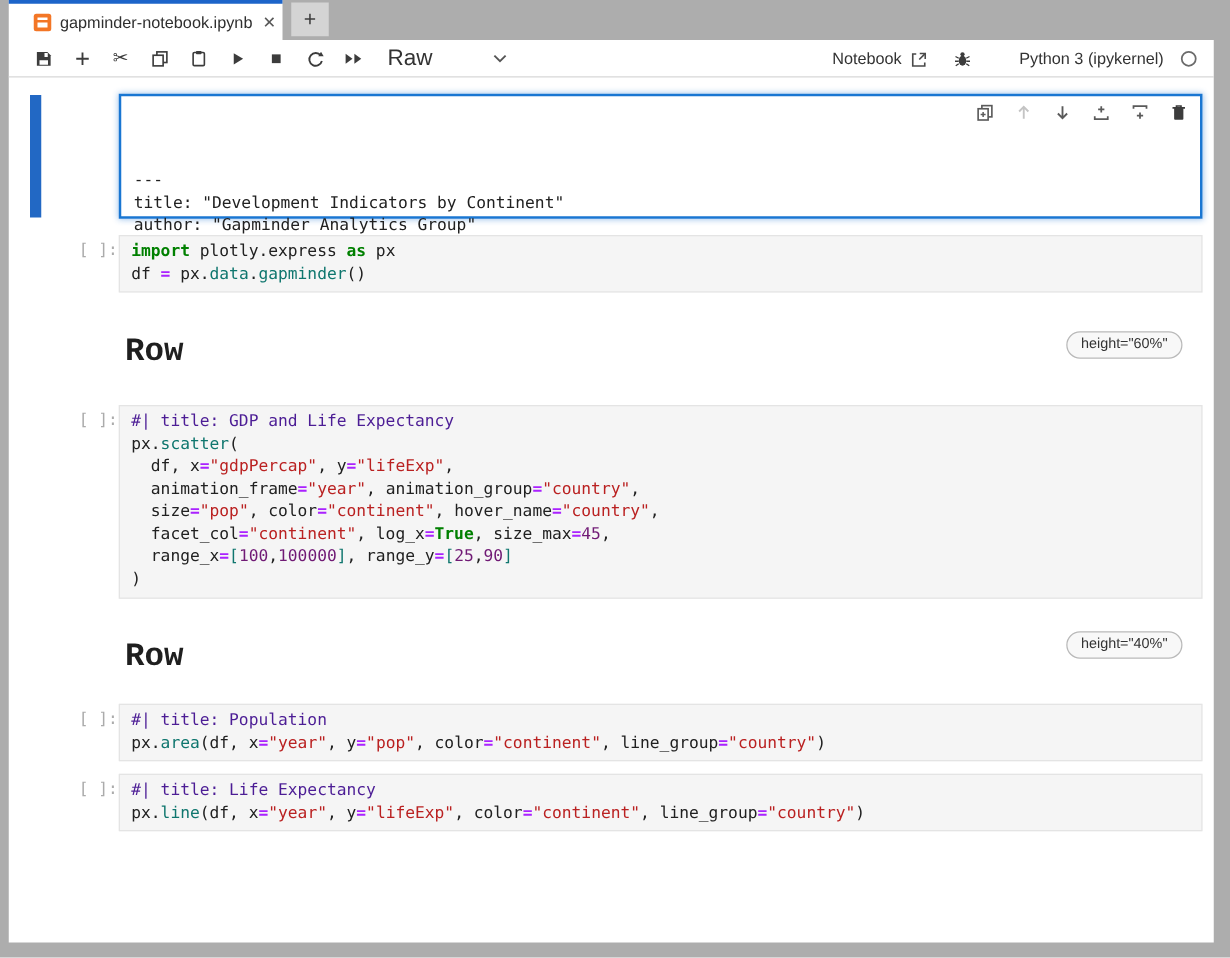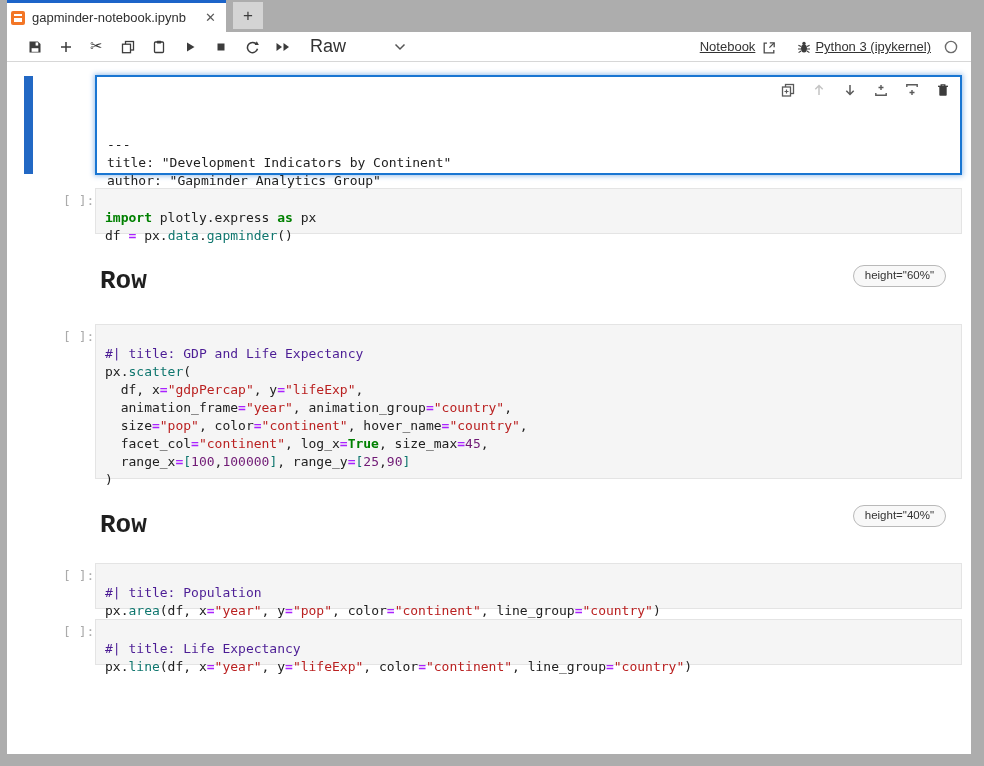--- a/index.html
+++ b/index.html
@@ -2,56 +2,56 @@
 <html><head>
 <meta charset="utf-8">
 <style>
   * { margin:0; padding:0; box-sizing:border-box; }
   html,body { width:984px; height:766px; overflow:hidden; }
   body { background:#adadad; font-family:"Liberation Sans","DejaVu Sans",sans-serif; }
 
   
   .tabbar { position:absolute; left:7px; top:0; right:13px; height:32px; display:flex; align-items:stretch; }
   .tab { display:flex; align-items:center; background:#ffffff; border-top:3px solid #1c64c9;
-         padding:0 10px 0 4px; width:219px; }
+         padding:0 10px 0 20px; width:219px; }
   .nb-icon { width:14px; height:14px; background:#F37626; border-radius:2px; position:relative; margin-right:7px; flex:none; }
   .nb-icon::before { content:""; position:absolute; left:3px; top:3px; width:8px; height:2px; background:#fff; }
   .nb-icon::after  { content:""; position:absolute; left:3px; top:7px; width:8px; height:4px; background:#fff; }
   .tab-title { font-size:13px; color:#2f2f2f; white-space:nowrap; flex:1; }
   .tab-close { font-size:13px; color:#595959; margin-left:8px; cursor:pointer; }
   .newtab { margin-left:7px; margin-top:2px; width:30px; height:27px; background:#d4d4d4;
             display:flex; align-items:center; justify-content:center;
             font-size:17px; color:#3c3c3c; cursor:pointer; }
 
   
   .toolbar { position:absolute; left:7px; top:32px; right:13px; height:30px; background:#ffffff;
              border-bottom:1px solid #d7d7d7; display:flex; align-items:center; padding:0 13px 0 12px; }
   .tb-btn { width:31px; height:30px; display:flex; align-items:center; justify-content:center; cursor:pointer; }
   .celltype { margin-left:12px; width:96px; display:flex; align-items:center; justify-content:space-between; cursor:pointer; }
   .celltype-label { font-size:18px; color:#333; }
   .tb-right { margin-left:auto; display:flex; align-items:center; }
-  .tb-right .lbl { font-size:13px; color:#333;text-decoration:underline; }
+  .tb-right .lbl { font-size:13px; color:#333; }
   .notebook-btn { display:flex; align-items:center; gap:6px; cursor:pointer; }
   .bug-btn { margin-left:22px; cursor:pointer; display:flex; }
-  .kernel-name { margin-left:4px; cursor:pointer; }
+  .kernel-name { margin-left:38px; cursor:pointer; }
   .kernel-status { margin-left:13px; display:flex; }
 
   
   .content { position:absolute; left:7px; top:62px; right:13px; bottom:12px; background:#ffffff; }
 
   .active-bar { position:absolute; left:17px; top:14px; width:9px; height:98px; background:#2268c4; cursor:pointer; }
 
   .prompt { position:absolute; left:56px; width:40px; font-family:"DejaVu Sans Mono",monospace;
             font-size:13px; color:#ababab; white-space:pre; }
 
   .cell { position:absolute; left:88px; width:867px; font-family:"DejaVu Sans Mono",monospace;
           font-size:13px; line-height:18px; white-space:pre; cursor:text; }
   .cell-raw { background:#fff; border:2px solid #1976d2; box-shadow:0 0 5px 1px rgba(33,118,210,.45);
               padding:5px 10px; }
-  .cell-code { background:#f5f5f5; border:1px solid #e4e4e4; padding:20px 10px 5px 9px; }
+  .cell-code { background:#f5f5f5; border:1px solid #e4e4e4; padding:4px 10px 5px 9px; }
   .code-line { white-space:pre; }
 
   .tk-t{color:#212121} .tk-k{color:#008000;font-weight:bold} .tk-o{color:#AA22FF;font-weight:bold}
   .tk-p{color:#0f766e} .tk-s{color:#BA2121} .tk-n{color:#701a75} .tk-c{color:#4c1d95;}
 
   .cell-toolbar { position:absolute; top:4px; right:9px; display:flex; gap:14px; }
   .ct-btn { width:17px; height:17px; display:flex; align-items:center; justify-content:center; cursor:pointer; }
 
   .md-heading { position:absolute; left:93px; font-size:26px; font-weight:700; color:#1f1f1f; cursor:default;font-family:Liberation Mono, monospace; }
   .badge { position:absolute; right:25px; height:22px; border:1px solid #b9b9b9; border-radius:11px;

